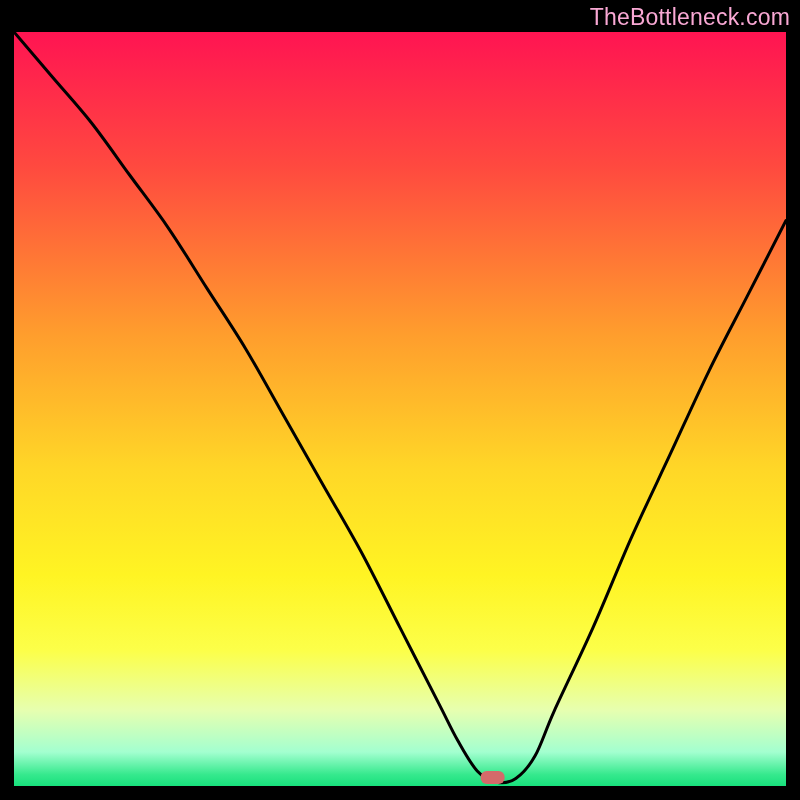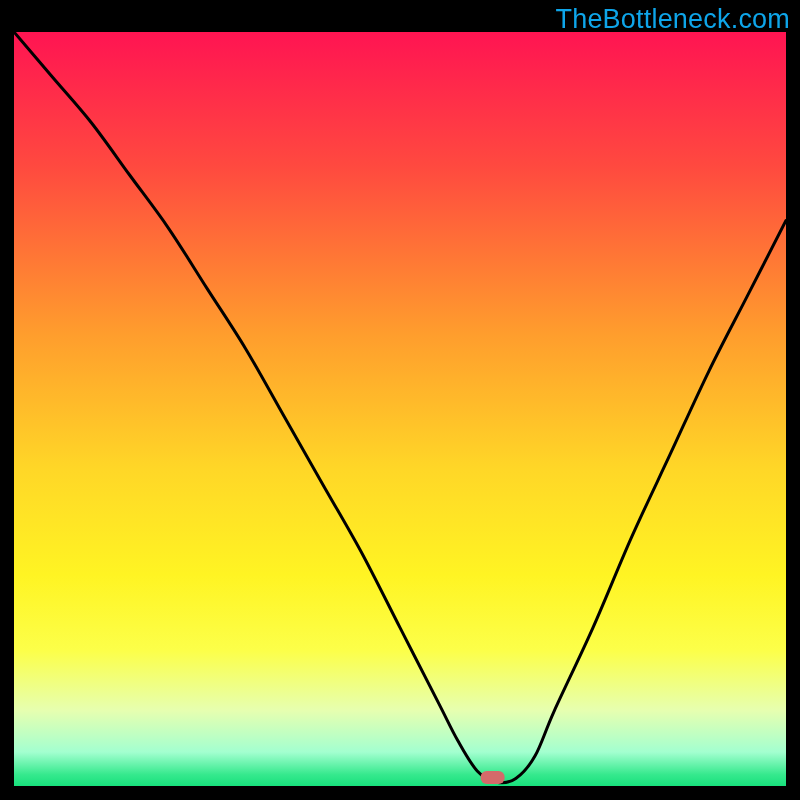--- a/index.html
+++ b/index.html
@@ -14,22 +14,22 @@
   .frame {
     position: relative;
     width: 800px;
     height: 800px;
     background: #000;
   }
   .watermark {
     position: absolute;
     top: 4px;
     right: 10px;
-    color: #0ea5e9;
-    font-size: 27px;
+    color: #f9a8d4;
+    font-size: 23px;
     font-weight: 500;
     letter-spacing: 0.2px;
     z-index: 10;
   }
   .plot-area {
     position: absolute;
     top: 32px;
     left: 14px;
     width: 772px;
     height: 754px;

